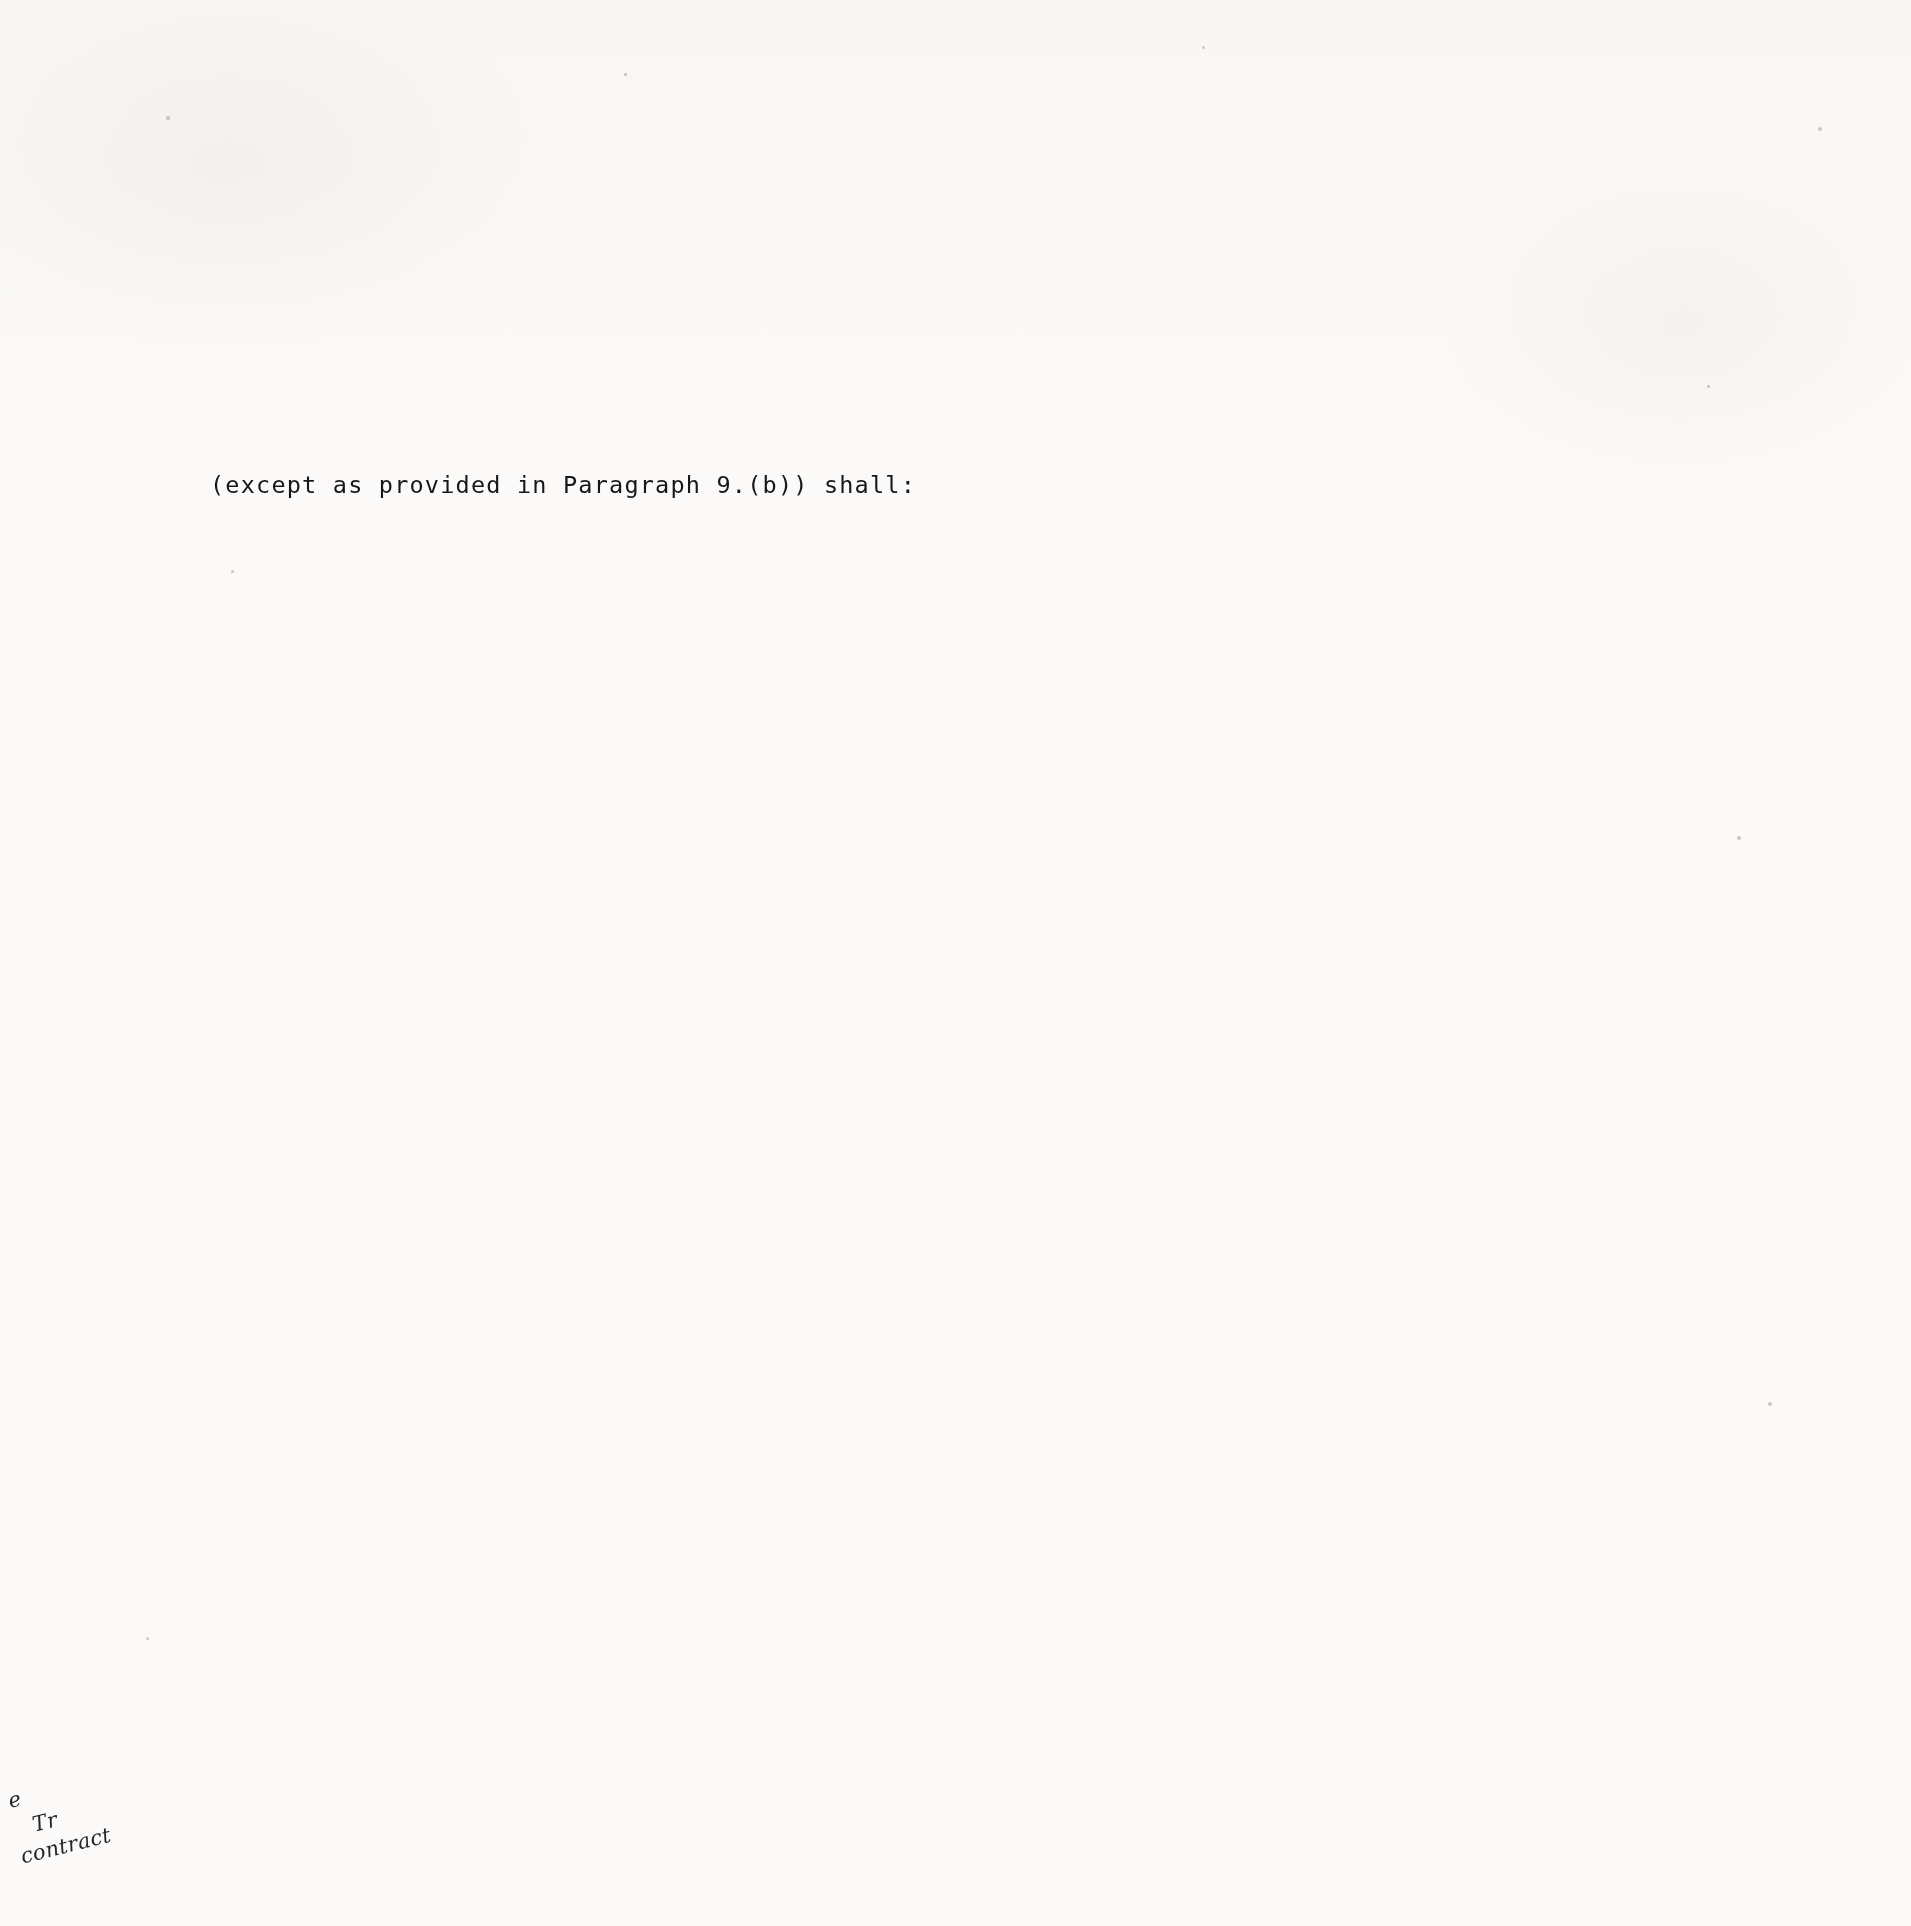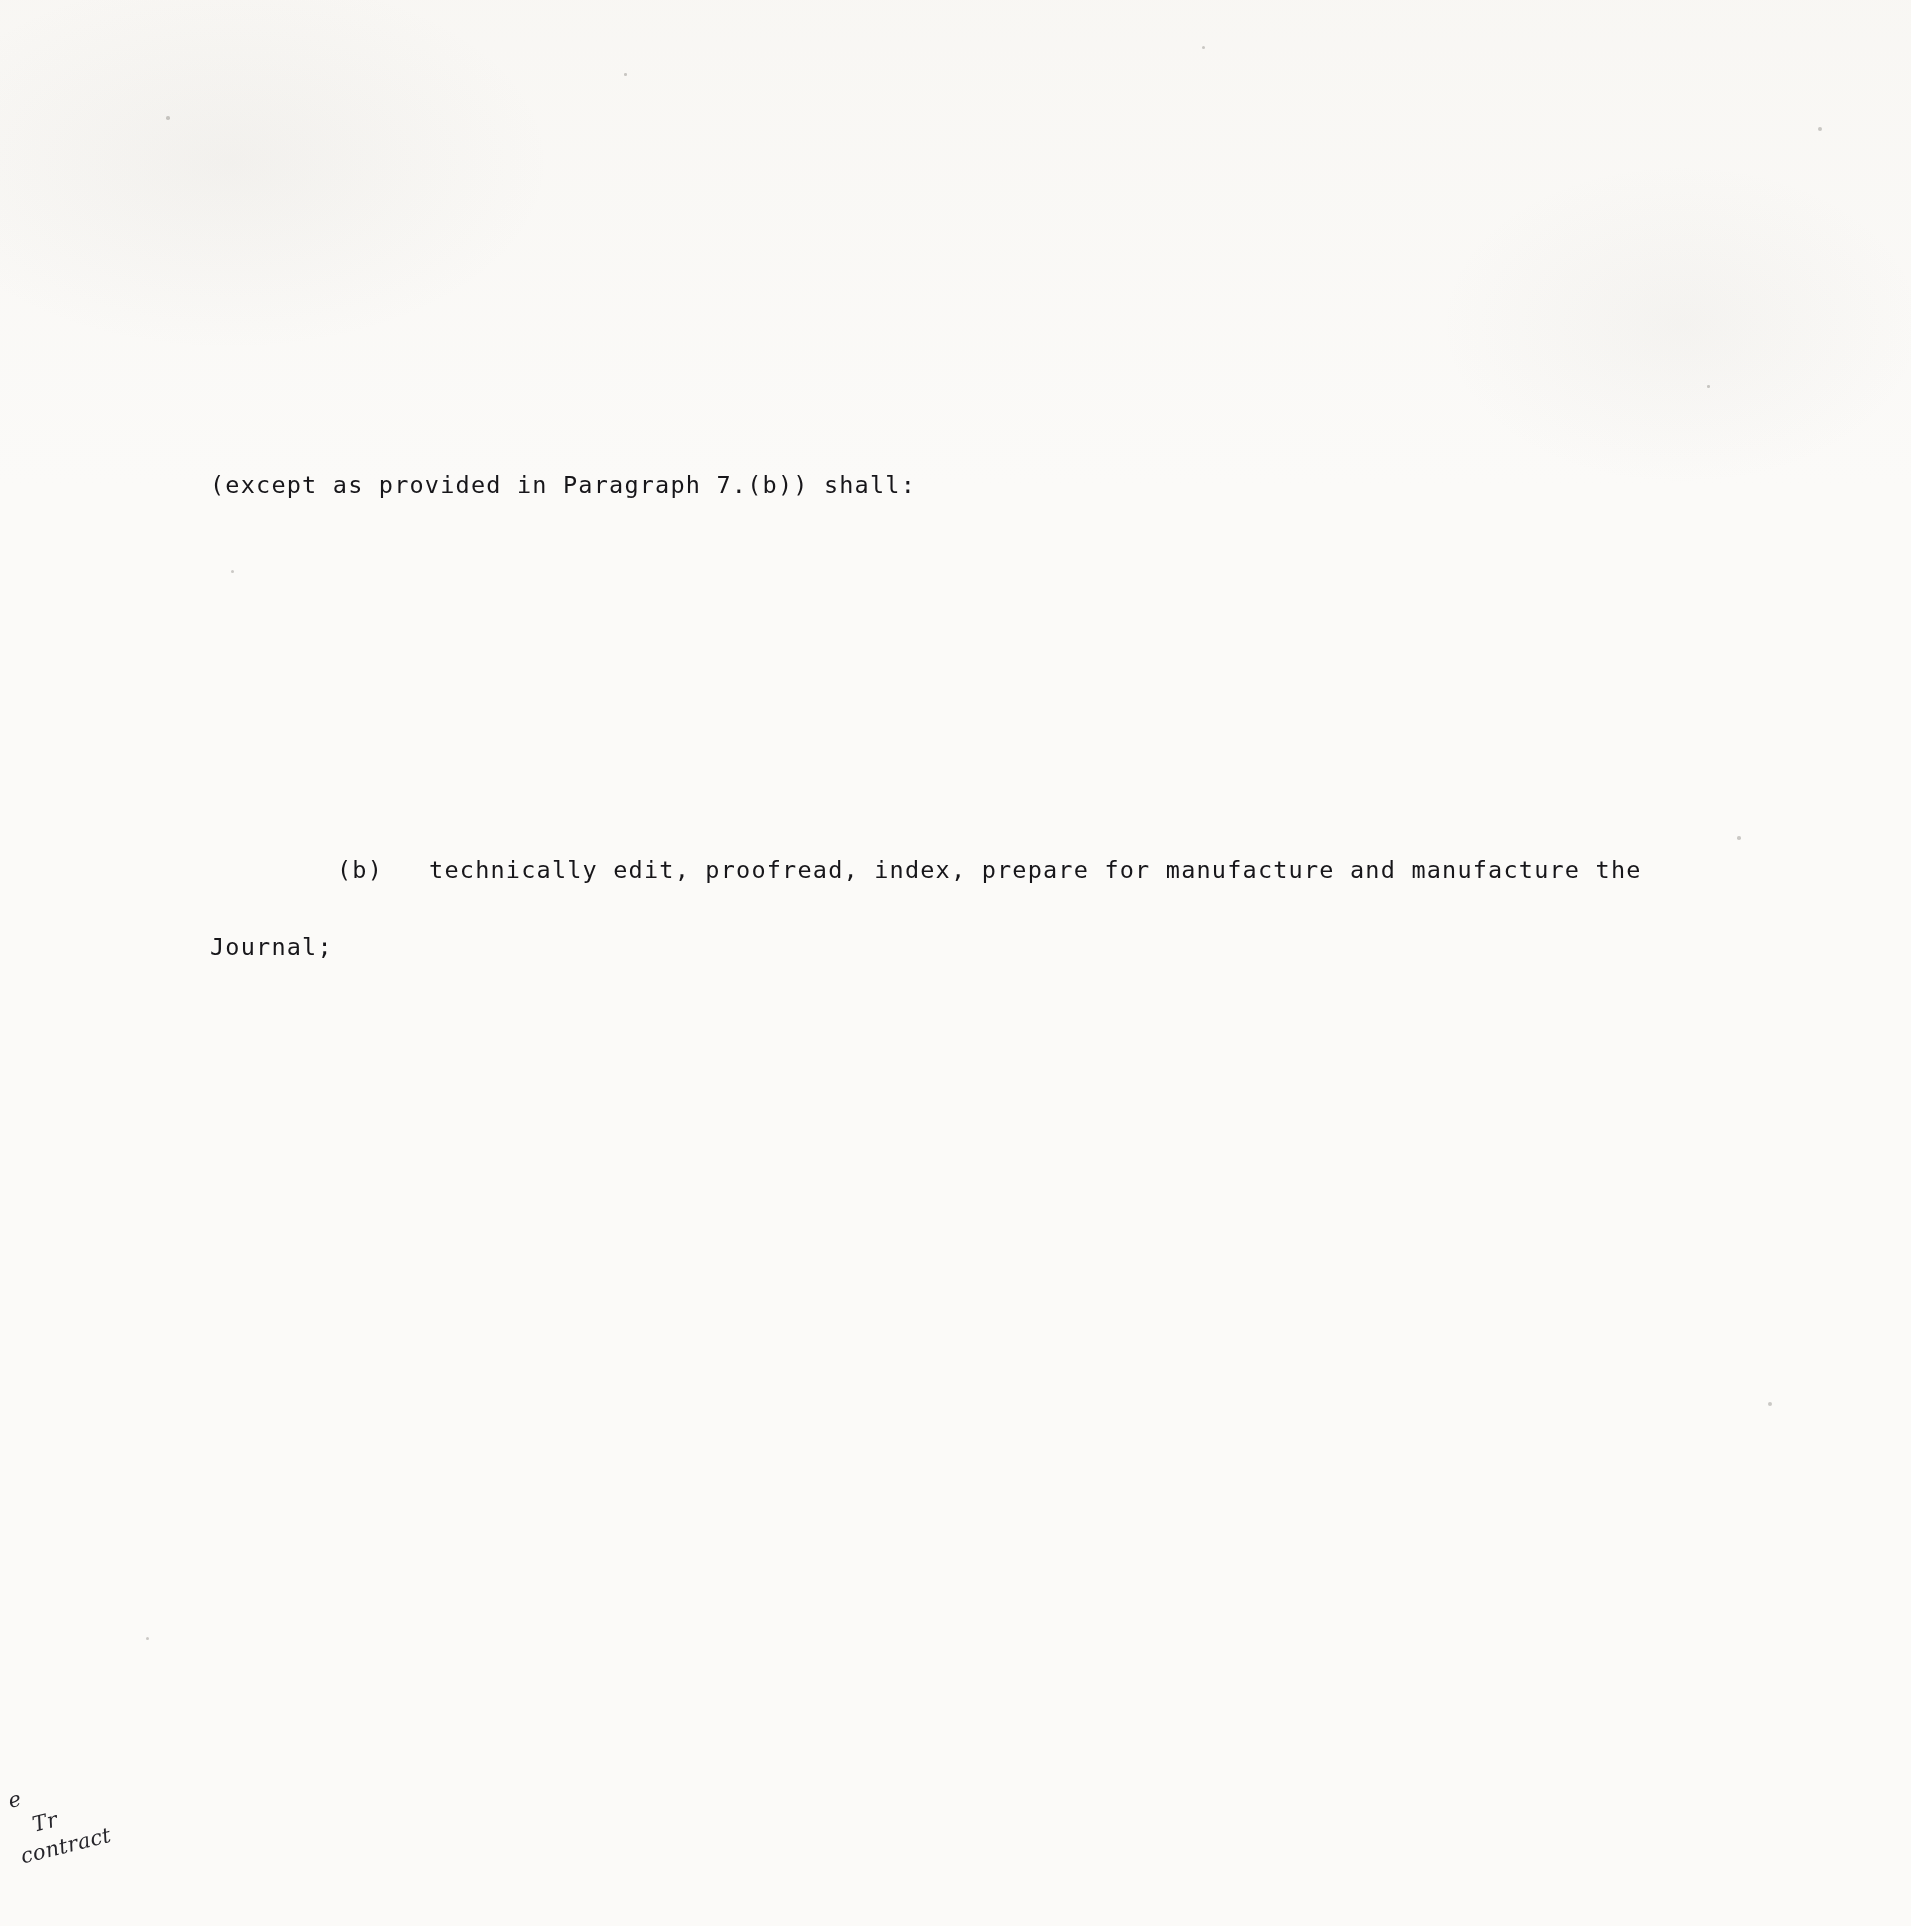--- a/index.html
+++ b/index.html
@@ -84,24 +84,23 @@
   <div class="speck" style="left:1202px;top:46px;width:3.1px;height:3.1px;"></div>
   <div class="speck" style="left:1818px;top:127px;width:3.9px;height:3.9px;"></div>
   <div class="speck" style="left:1707px;top:385px;width:2.7px;height:2.7px;"></div>
   <div class="speck" style="left:231px;top:570px;width:3.1px;height:3.1px;"></div>
   <div class="speck" style="left:1737px;top:836px;width:3.5px;height:3.5px;"></div>
   <div class="speck" style="left:1768px;top:1402px;width:4.2px;height:4.2px;"></div>
   <div class="speck" style="left:146px;top:1637px;width:3.1px;height:3.1px;"></div>
 
   <div class="body-text">
 
-    <p class="para">(except as provided in Paragraph 7.(b)) shall:</p>
+    <p class="para">(except as provided in Paragraph 9.(b)) shall:</p>
 
 
-    <p class="para"><span class="indent"></span><span>(b)</span>   <span>technically edit, proofread, index, prepare for manufacture and manufacture the Journal;</span></p>
 
 
     
 
     
 
     
 
     
 

